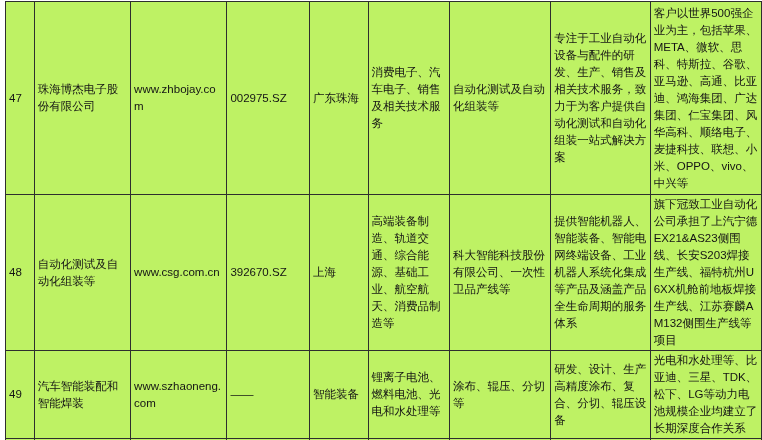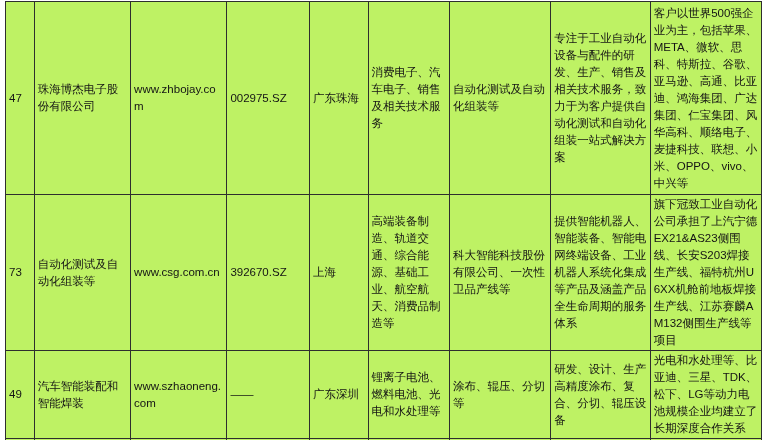--- a/index.html
+++ b/index.html
@@ -58,36 +58,36 @@
         <td>珠海博杰电子股份有限公司</td>
         <td>www.zhbojay.com</td>
         <td class="c">002975.SZ</td>
         <td class="c">广东珠海</td>
         <td>消费电子、汽车电子、销售及相关技术服务</td>
         <td>自动化测试及自动化组装等</td>
         <td>专注于工业自动化设备与配件的研发、生产、销售及相关技术服务，致力于为客户提供自动化测试和自动化组装一站式解决方案</td>
         <td>客户以世界500强企业为主，包括苹果、META、微软、思科、特斯拉、谷歌、亚马逊、高通、比亚迪、鸿海集团、广达集团、仁宝集团、风华高科、顺络电子、麦捷科技、联想、小米、OPPO、vivo、中兴等</td>
       </tr>
       <tr class="row-48">
-        <td class="c">73</td>
+        <td class="c">48</td>
         <td>自动化测试及自动化组装等</td>
         <td>www.csg.com.cn</td>
         <td class="c">392670.SZ</td>
         <td class="c">上海</td>
         <td>高端装备制造、轨道交通、综合能源、基础工业、航空航天、消费品制造等</td>
         <td>科大智能科技股份有限公司、一次性卫品产线等</td>
         <td>提供智能机器人、智能装备、智能电网终端设备、工业机器人系统化集成等产品及涵盖产品全生命周期的服务体系</td>
         <td>旗下冠致工业自动化公司承担了上汽宁德EX21&amp;AS23侧围线、长安S203焊接生产线、福特杭州U6XX机舱前地板焊接生产线、江苏赛麟AM132侧围生产线等项目</td>
       </tr>
       <tr class="row-49">
         <td class="c">49</td>
         <td>汽车智能装配和智能焊装</td>
         <td>www.szhaoneng.com</td>
         <td class="c">——</td>
-        <td class="c">广东深圳</td>
+        <td class="c">智能装备</td>
         <td>锂离子电池、燃料电池、光电和水处理等</td>
         <td>涂布、辊压、分切等</td>
         <td>研发、设计、生产高精度涂布、复合、分切、辊压设备</td>
         <td>光电和水处理等、比亚迪、三星、TDK、松下、LG等动力电池规模企业均建立了长期深度合作关系</td>
       </tr>
       <tr class="row-stub">
         <td></td>
         <td></td>
         <td></td>
         <td></td>

